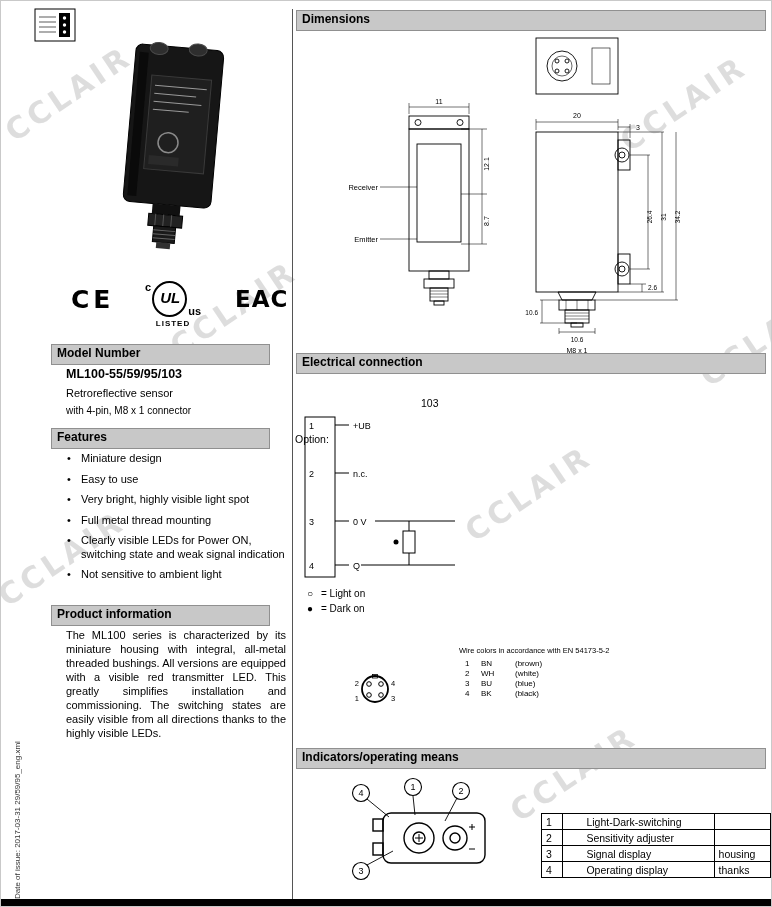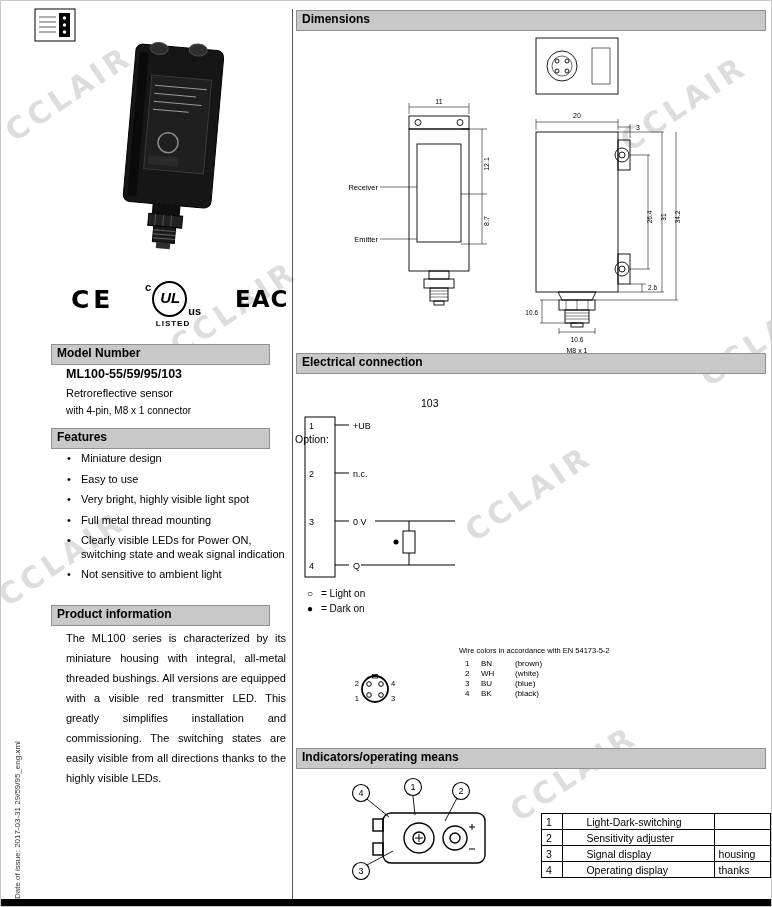--- a/index.html
+++ b/index.html
@@ -18,21 +18,21 @@
   .bar-right{left:295px;width:470px;}
   .abs{position:absolute;z-index:2;}
   .t-model{font-weight:bold;font-size:12.5px;}
   .t-desc{font-size:11px;}
   .t-small{font-size:10px;}
   
   .features{position:absolute;left:66px;top:451px;width:220px;z-index:2;}
   .feat{display:flex;margin-bottom:7px;font-size:11px;line-height:13.5px;}
   .feat .b{width:14px;flex:none;}
   .para{position:absolute;left:65px;top:627px;width:220px;font-size:11px;
-        line-height:20px;text-align:justify;z-index:2;}
+        line-height:14px;text-align:justify;z-index:2;}
   
   .ce{position:absolute;left:70px;top:284px;font-size:25px;font-weight:bold;
       letter-spacing:4px;font-family:"DejaVu Sans",sans-serif;z-index:2;}
   .ul{position:absolute;left:144px;top:280px;width:56px;text-align:center;z-index:2;}
   .ul-row{display:flex;align-items:center;justify-content:center;}
   .ul-c,.ul-us{font-size:11px;font-weight:bold;}
   .ul-c{align-self:flex-start;}
   .ul-us{align-self:flex-end;}
   .ul-circle{display:inline-block;width:32px;height:32px;border:2.5px solid #000;
       border-radius:50%;position:relative;margin:0 1px;}

